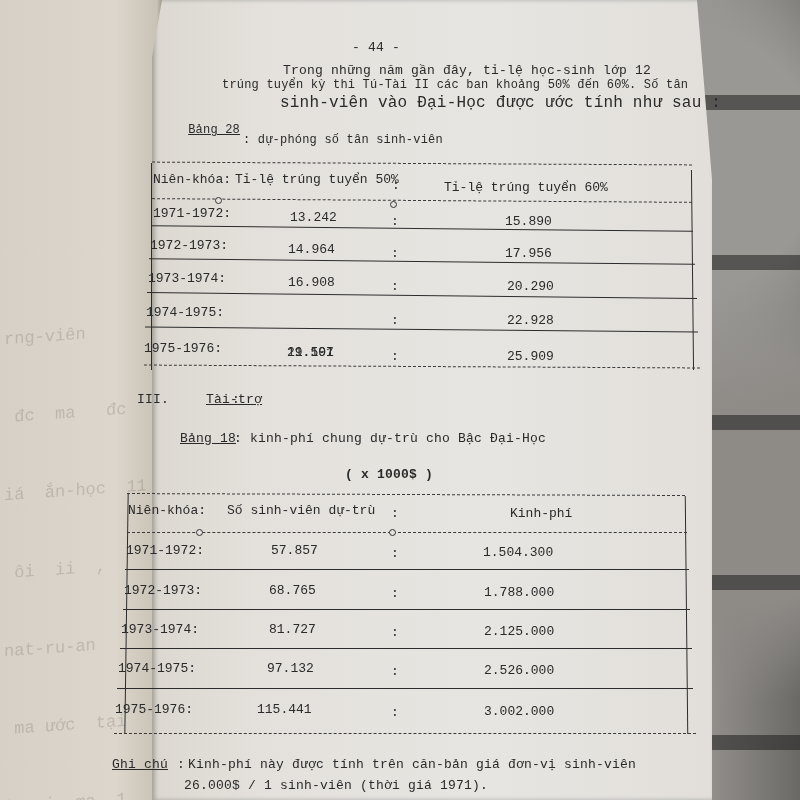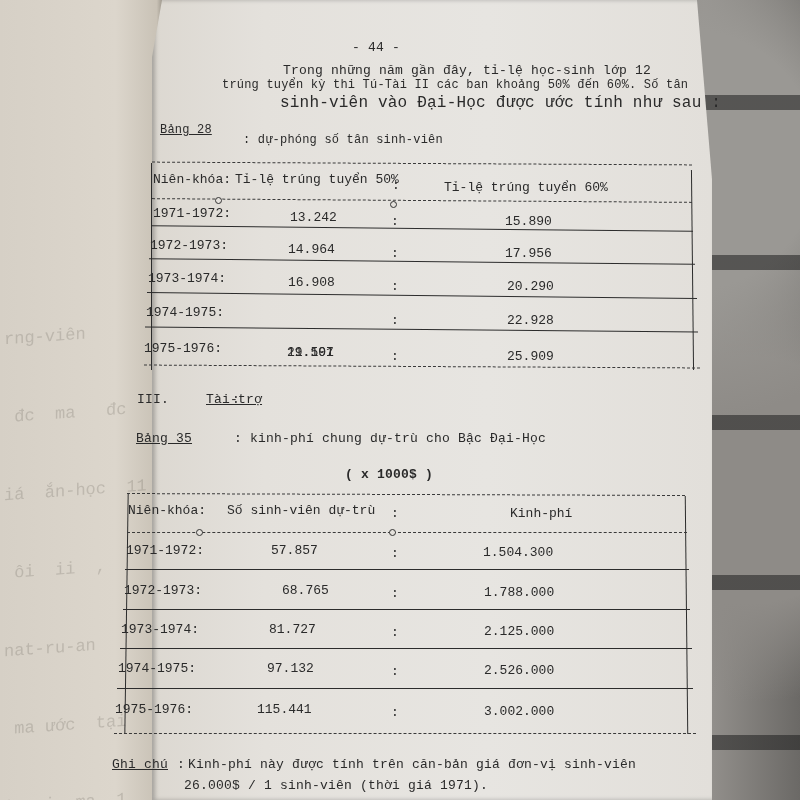--- a/index.html
+++ b/index.html
@@ -28,21 +28,21 @@
       color:rgba(90,85,78,0.22); white-space:pre; font-family:"Liberation Mono", monospace;
       transform:skewY(-4deg);
     }
     
     .page {
       position:absolute; left:152px; top:0; width:560px; height:800px;
       background:linear-gradient(90deg, #dcd8d1 0%, #e4e1dc 20%, #e7e5e1 60%, #e2dfda 100%);
       clip-path: polygon(10px 0, 545px 0, 612px 800px, -60px 800px, -60px 400px);
       box-shadow: inset 3px 0 4px rgba(0,0,0,0.25);
     }
-    .page-layer { position:absolute; left:0; top:0; width:636px; height:800px; }
+    .page-layer { position:absolute; left:0; top:0; width:636px; height:800px;text-align:right; }
     .txt { position:absolute; font-size:13px; white-space:nowrap; letter-spacing:0.2px; }
     .u { text-decoration:underline; }
     .hline-dash {
       position:absolute; height:0; border-top:1.5px dashed #3a3a3a;
     }
     .hline-solid {
       position:absolute; height:0; border-top:1.6px solid #2c2c2c;
     }
     .vline {
       position:absolute; width:0; border-left:1.4px solid #2c2c2c;
@@ -138,21 +138,21 @@
       <div class="cell" style="left:391px; top:349px;">:</div>
       <div class="cell" style="left:507px; top:349px;">25.909</div>
     </div>
     <div class="hline-dash" style="left:144px; top:366px; width:556px; transform:rotate(0.3deg);"></div>
   </div>
 
   <div class="txt" style="left:137px; top:392px;">III.</div>
   <div class="txt u" style="left:174px; top:392px;margin-left:32px;">Tài-trợ</div>
   <div class="txt" style="left:232px; top:392px;">:</div>
 
-  <div class="txt u" style="left:136px; top:431px; width:100px;">Bảng 35</div>
+  <div class="txt u" style="left:136px; top:431px; width:100px;">Bảng 18</div>
   <div class="txt" style="left:234px; top:431px;">: kinh-phí chung dự-trù cho Bậc Đại-Học</div>
   <div class="txt" style="left:345px; top:467px;font-weight:bold;">( x 1000$ )</div>
 
   <div>
     <div class="hline-dash" style="left:127px; top:494px; width:558px; transform:rotate(0.2deg);"></div>
     <div class="vline" style="left:126px; top:494px; height:240px; transform:rotate(0.8deg);"></div>
     <div class="vline" style="left:686px; top:496px; height:238px; transform:rotate(-0.6deg);"></div>
 
     <div class="cell" style="left:128px; top:503px;">Niên-khóa:</div>
     <div class="cell" style="left:227px; top:503px;">Số sinh-viên dự-trù</div>
@@ -166,21 +166,21 @@
     <div>
       <div class="cell" style="left:126px; top:543px;">1971-1972:</div>
       <div class="cell" style="left:271px; top:543px;">57.857</div>
       <div class="cell" style="left:391px; top:546px;">:</div>
       <div class="cell" style="left:483px; top:545px;">1.504.300</div>
     </div>
     <div class="hline-solid" style="left:125px; top:569px; width:564px;"></div>
 
     <div>
       <div class="cell" style="left:124px; top:583px;">1972-1973:</div>
-      <div class="cell" style="left:269px; top:583px;margin-left:13px;">68.765</div>
+      <div class="cell" style="left:269px; top:583px;">68.765</div>
       <div class="cell" style="left:391px; top:586px;">:</div>
       <div class="cell" style="left:484px; top:585px;">1.788.000</div>
     </div>
     <div class="hline-solid" style="left:123px; top:609px; width:567px;"></div>
 
     <div>
       <div class="cell" style="left:121px; top:622px;">1973-1974:</div>
       <div class="cell" style="left:269px; top:622px;">81.727</div>
       <div class="cell" style="left:391px; top:625px;">:</div>
       <div class="cell" style="left:484px; top:624px;">2.125.000</div>

